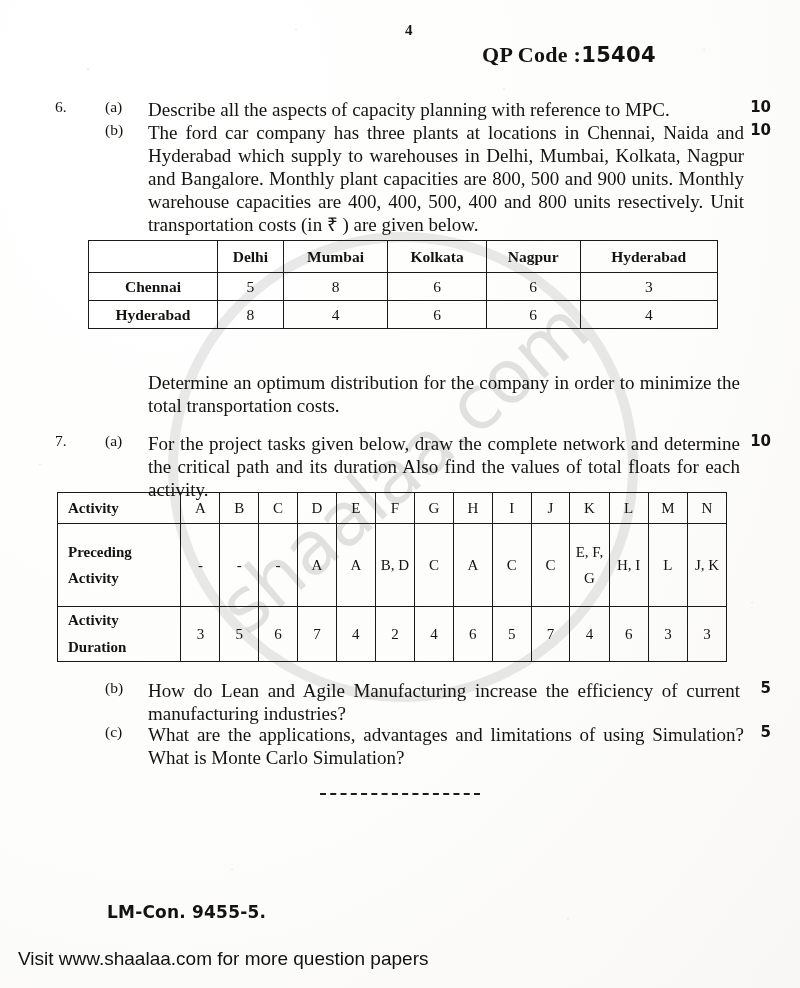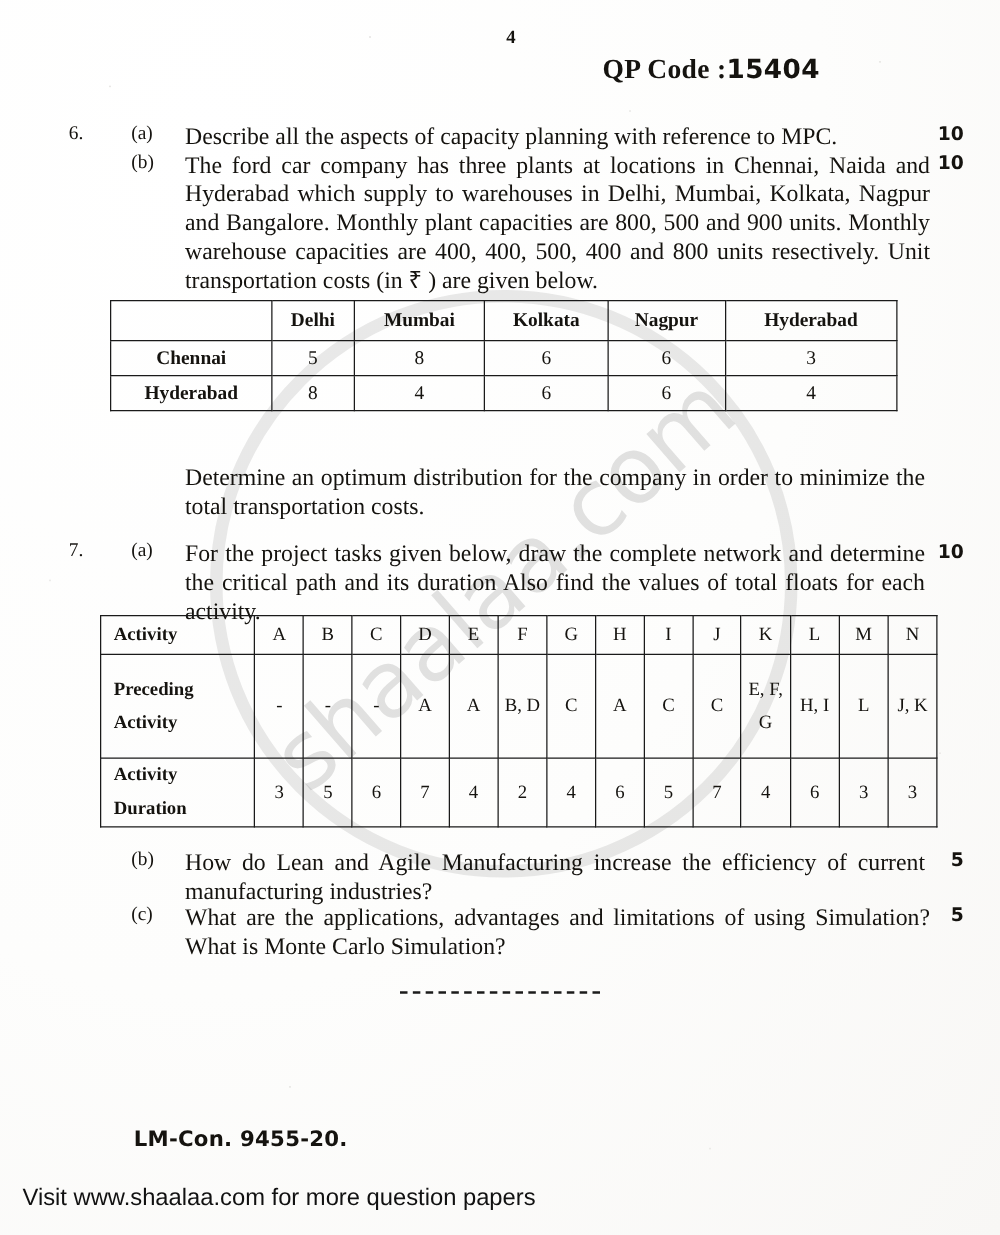--- a/index.html
+++ b/index.html
@@ -139,21 +139,21 @@
   }
   #transport-table td { height: 27px; font-size: 15.5px; margin-top: 28px; }
   #transport-table td.rowhead {
     font-weight: 700;
     text-align: center;
     font-size: 15.5px;
   }
   #transport-table .corner { width: 128px; }
 
   
-  #activity-table { left: 80px; top: 492px; width: 670px; }
+  #activity-table { left: 57px; top: 492px; width: 670px; }
   #activity-table td { font-size: 15px; }
   #activity-table td.rowlabel {
     width: 118px;
     font-weight: 700;
     text-align: left;
     padding-left: 10px;
     line-height: 27px;
   }
   #activity-table tr.r-head td { height: 30px; }
   #activity-table tr.r-prec td { height: 82px; line-height: 26px; }
@@ -310,16 +310,16 @@
 
   <div class="q-part" style="left:105px; top:679px;">(b)</div>
   <div class="q-body" style="left:148px; top:679px; width:592px;">How do Lean and Agile Manufacturing increase the efficiency of current manufacturing industries?</div>
   <div class="marks" style="left:745px; top:679px; width:26px;">5</div>
 
   <div class="q-part" style="left:105px; top:723px;">(c)</div>
   <div class="q-body" style="left:148px; top:723px; width:596px;">What are the applications, advantages and limitations of using Simulation? What is Monte Carlo Simulation?</div>
   <div class="marks" style="left:745px; top:723px; width:26px;">5</div>
 
   <div id="separator"></div>
-  <div id="exam-code">LM-Con. 9455-20.</div>
+  <div id="exam-code">LM-Con. 9455-5.</div>
   <div id="shaalaa-note">Visit www.shaalaa.com for more question papers</div>
 
 </div>
 
 </body></html>

